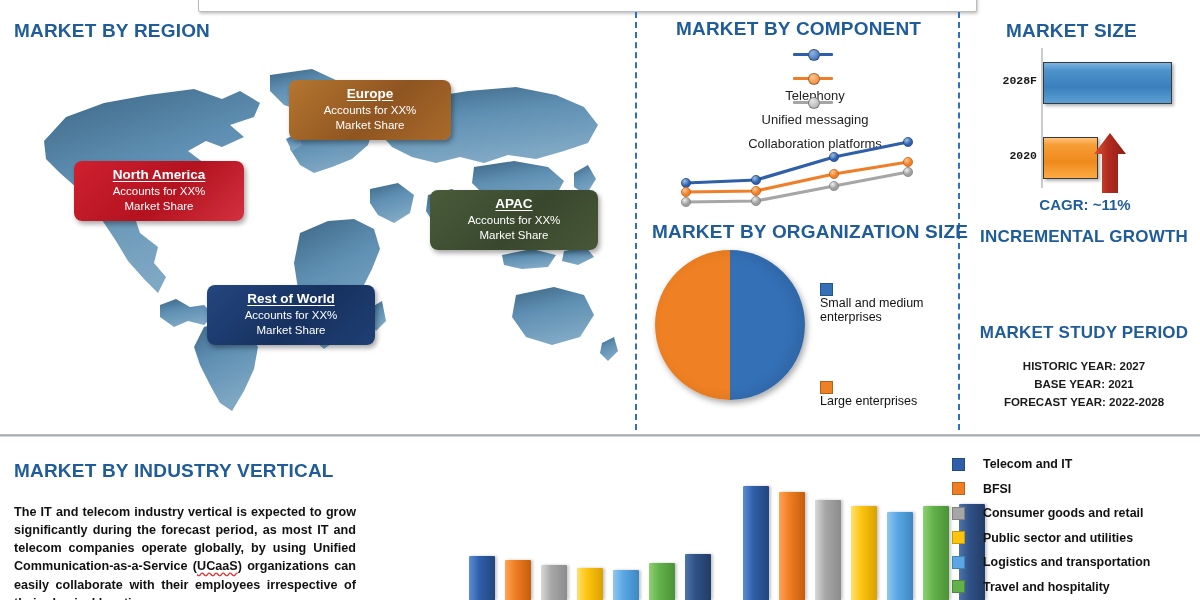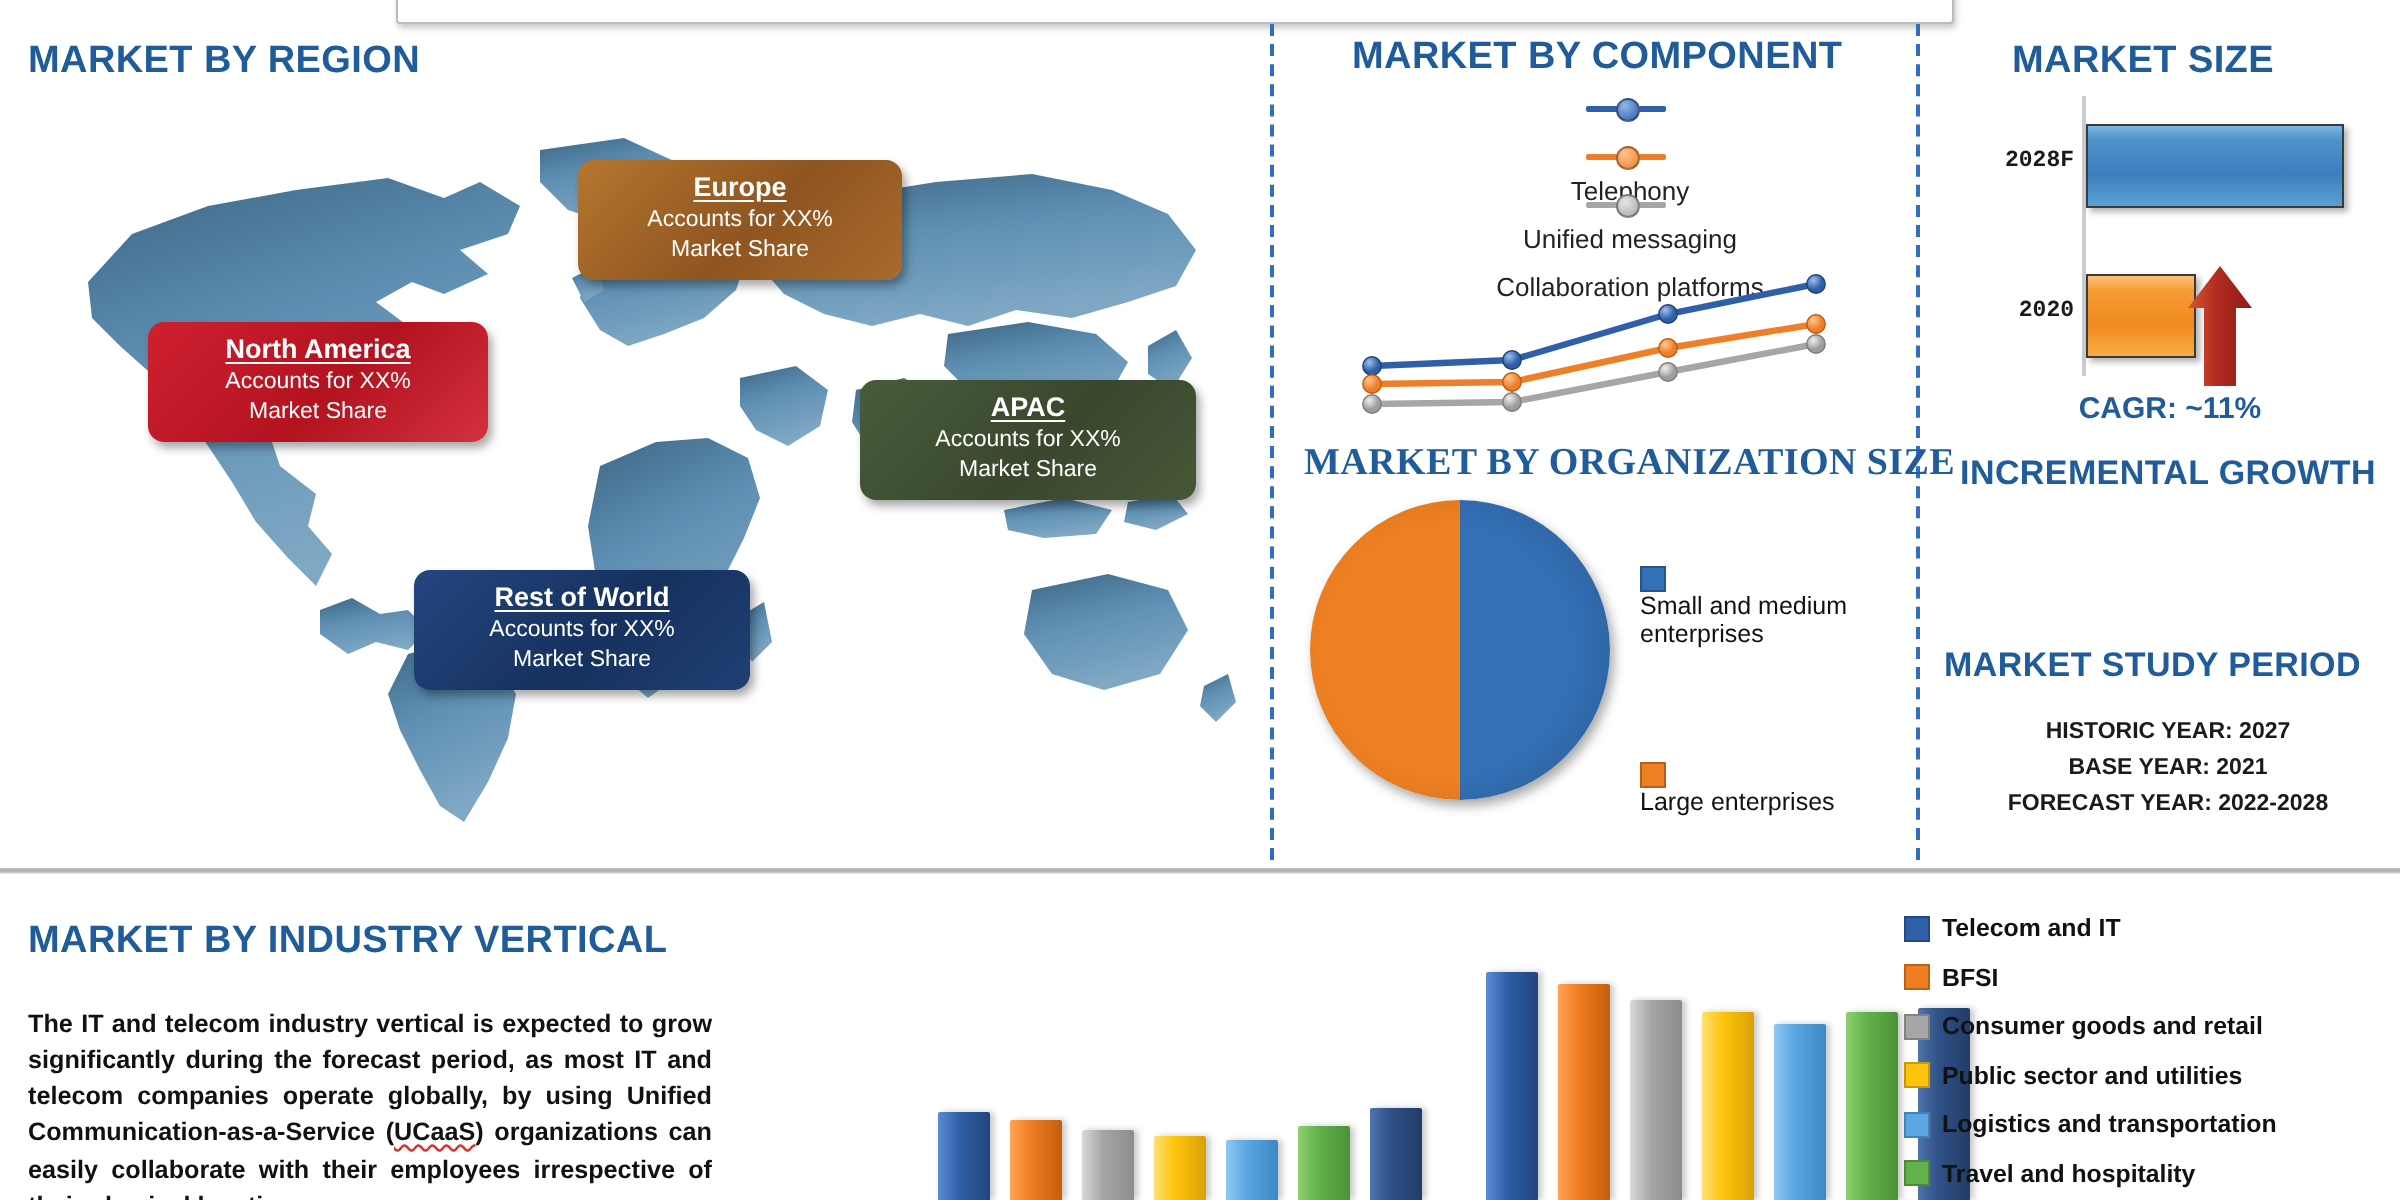--- a/index.html
+++ b/index.html
@@ -24,24 +24,24 @@
   .vdash.d2{left:958px;}
   .hdiv{position:absolute;left:0;top:434px;width:1200px;height:3px;
     background:linear-gradient(180deg,#bfc2c5 0%,#a9adb1 50%,#e8eaeb 100%);}
 
   
   .sec-title{
     position:absolute;color:#1f5c99;font-weight:bold;letter-spacing:.2px;
   }
   #t-region{left:14px;top:20px;font-size:19px;}
   #t-component{left:676px;top:18px;font-size:19px;}
-  #t-orgsize{left:652px;top:221px;font-size:19px;font-family:Liberation Serif, serif;}
+  #t-orgsize{left:652px;top:221px;font-size:19px;}
   #t-size{left:1006px;top:20px;font-size:19px;}
   #t-incr{left:972px;top:227px;font-size:17px;width:224px;text-align:center;}
-  #t-study{left:972px;top:323px;font-size:17px;width:224px;text-align:left;}
+  #t-study{left:972px;top:323px;font-size:17px;width:224px;text-align:center;}
   #t-industry{left:14px;top:460px;font-size:19px;}
 
   
   .map-wrap{position:absolute;left:8px;top:55px;width:620px;height:370px;}
   .map-svg{position:absolute;left:0;top:0;width:620px;height:370px;}
   .pin{
     position:absolute;border-radius:8px;color:#fff;text-align:center;
     box-shadow:2px 3px 5px rgba(0,0,0,.35);
     padding:5px 10px 7px;line-height:1.28;
   }
@@ -96,21 +96,21 @@
   
   .para{position:absolute;left:14px;top:490px;width:342px;font-size:12.6px;
     color:#111;line-height:1.45;text-align:justify;font-weight:bold;}
   .spell{text-decoration:underline wavy #e03030;text-decoration-skip-ink:none;}
 
   .barchart{position:absolute;left:455px;top:470px;width:470px;height:130px;}
   .bc-bar{position:absolute;bottom:0;width:26px;border-radius:1px 1px 0 0;
     box-shadow:2px 0 3px rgba(0,0,0,.22);}
 
   .ind-legend{position:absolute;left:952px;top:452px;width:248px;}
-  .il-row{display:flex;align-items:center;height:24.5px;font-size:12.4px;color:#111;font-weight:bold;}
+  .il-row{display:flex;align-items:center;height:24.5px;font-size:12.4px;color:#111;font-weight:bold;gap:12px;}
   .il-sw{width:11px;height:11px;margin-right:6px;flex:0 0 11px;border:1px solid rgba(0,0,0,.22);}
 </style>
 </head>
 <body>
 
 <div class="stage">
 
   <div class="top-box"></div>
 
   <div class="vdash d1"></div>

